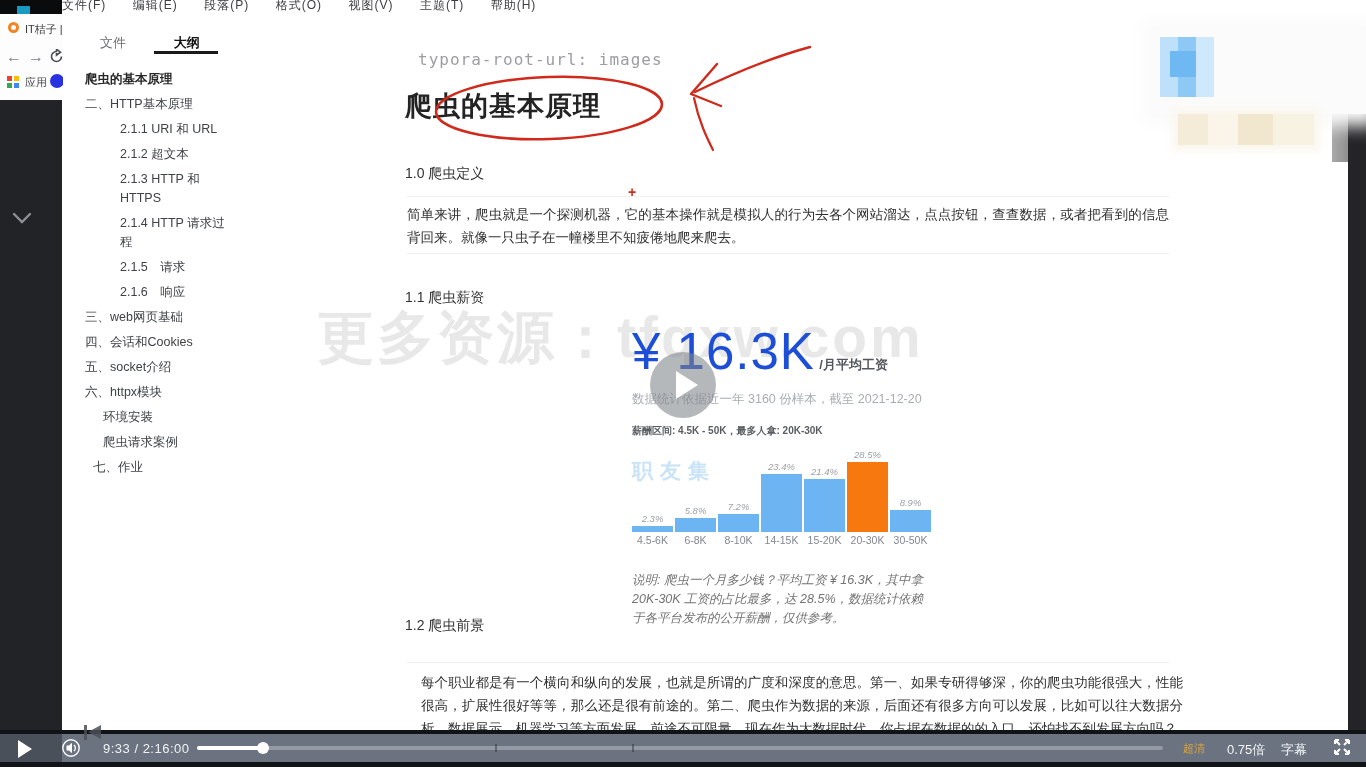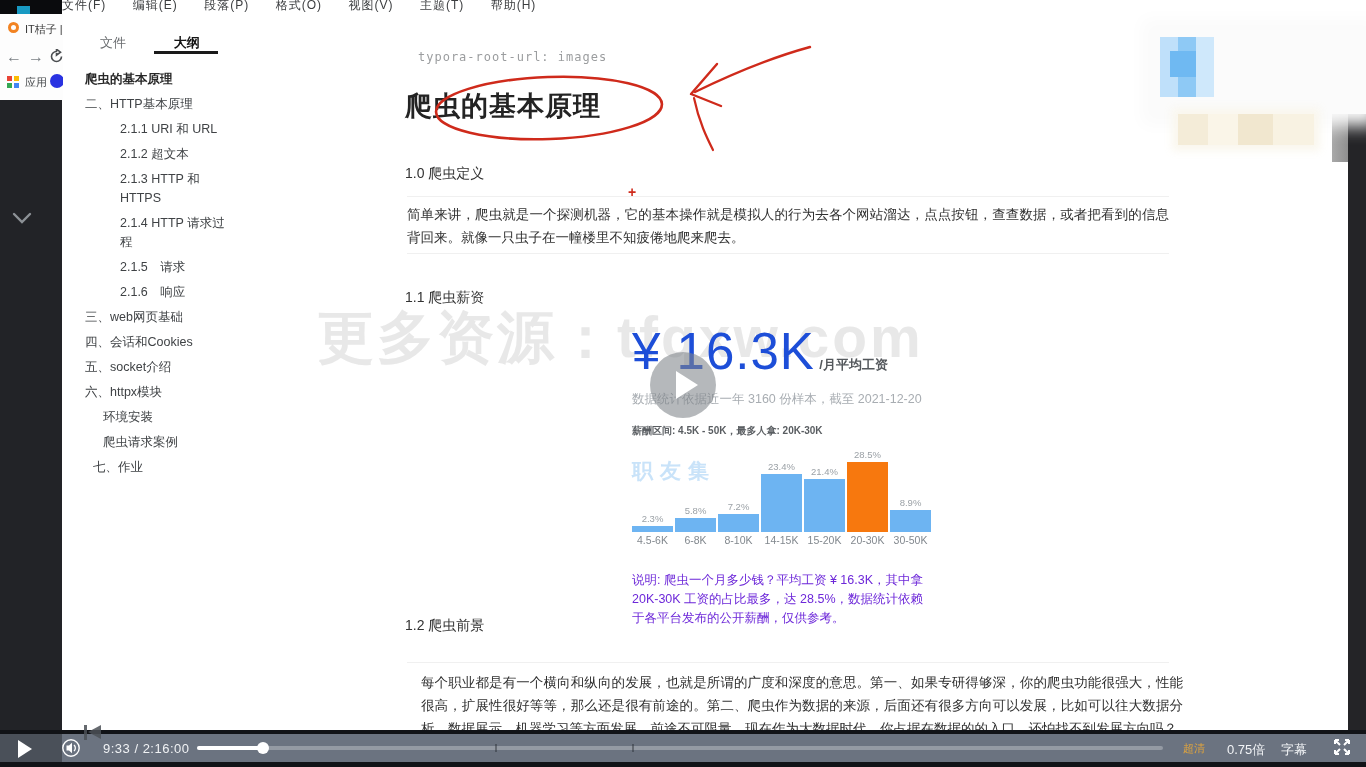--- a/index.html
+++ b/index.html
@@ -26,21 +26,21 @@
   #outline { left:23px; top:64px; width:152px; font-size:12.5px; color:#3f4245; }
   #outline .o-item { margin:6px 0; line-height:19px; }
   .o-l0 { font-weight:bold; color:#272727; }
   .o-l1 { padding-left:0; }
   .o-l1b { padding-left:8px; }
   .o-l2 { padding-left:35px; }
   .o-l2b { padding-left:18px; }
 
   
   #meta-line { left:356px; top:50px; font-family:"DejaVu Sans Mono", monospace;
-    font-size:12px; color:#9b9d9f; letter-spacing:1px; }
+    font-size:16px; color:#9b9d9f; letter-spacing:1px; }
   #doc-title { left:343px; top:88px; font-size:27px; font-weight:bold; color:#232323; letter-spacing:1px; }
   #s10-heading { left:343px; top:165px; font-size:14px; color:#333; }
   #red-plus { left:566px; top:184px; color:#cf2a1b; font-size:14px; font-weight:bold; }
   .hairline { height:1px; background:#f0f0f0; }
   #p1 { left:345px; top:203px; width:762px; font-size:13.5px; color:#303030; line-height:23px; text-align:justify; }
   #s11-heading { left:343px; top:289px; font-size:14px; color:#333; }
   #s12-heading { left:343px; top:617px; font-size:14px; color:#333; }
   #p2 { left:359px; top:671px; width:762px; font-size:13.5px; color:#303030; line-height:23px; text-align:justify; }
 
   
@@ -55,23 +55,23 @@
   #salary-note2 { margin-top:16px; font-size:10px; color:#595d61; font-weight:bold; }
   #chart { position:relative; margin-top:14px; width:300px; height:93px; }
   #chart-watermark { position:absolute; left:0; top:5px; font-size:21px; font-weight:bold;
     color:#c9e3f9; letter-spacing:7px; }
   #bars { position:absolute; left:0; bottom:13px; width:300px; height:80px;
     display:flex; align-items:flex-end; gap:2px; }
   .bar-col { position:relative; width:41px; display:flex; flex-direction:column;
     justify-content:flex-end; align-items:center; }
   .bar { width:41px; background:#6db4f2; }
   .bar.hl { background:#f7780e; }
-  .bar-pct { font-size:9.5px; color:#9ba1a6; margin-bottom:2px; white-space:nowrap; }
+  .bar-pct { font-size:9.5px; color:#9ba1a6; margin-bottom:2px; white-space:nowrap;font-style:italic; }
   .bar-cat { position:absolute; top:100%; margin-top:2px; font-size:10.5px; color:#82888e; white-space:nowrap; }
-  #salary-desc { margin-top:26px; width:292px; font-size:12.5px; color:#6d28d9; line-height:19px; }
+  #salary-desc { margin-top:26px; width:292px; font-size:12.5px; color:#737373; line-height:19px;font-style:italic; }
 
   
   #annotation-svg { left:315px; top:26px; width:440px; height:150px; z-index:5; pointer-events:none; }
   #play-overlay { left:588px; top:352px; width:66px; height:66px; border-radius:50%;
     background:rgba(128,133,138,.58); z-index:6; }
   #play-overlay .tri { position:absolute; left:26px; top:19px; width:0; height:0;
     border-left:22px solid #ffffff; border-top:14px solid transparent; border-bottom:14px solid transparent; }
 
   
   #doc-scrollbar { left:1270px; top:96px; width:16px; height:66px;

